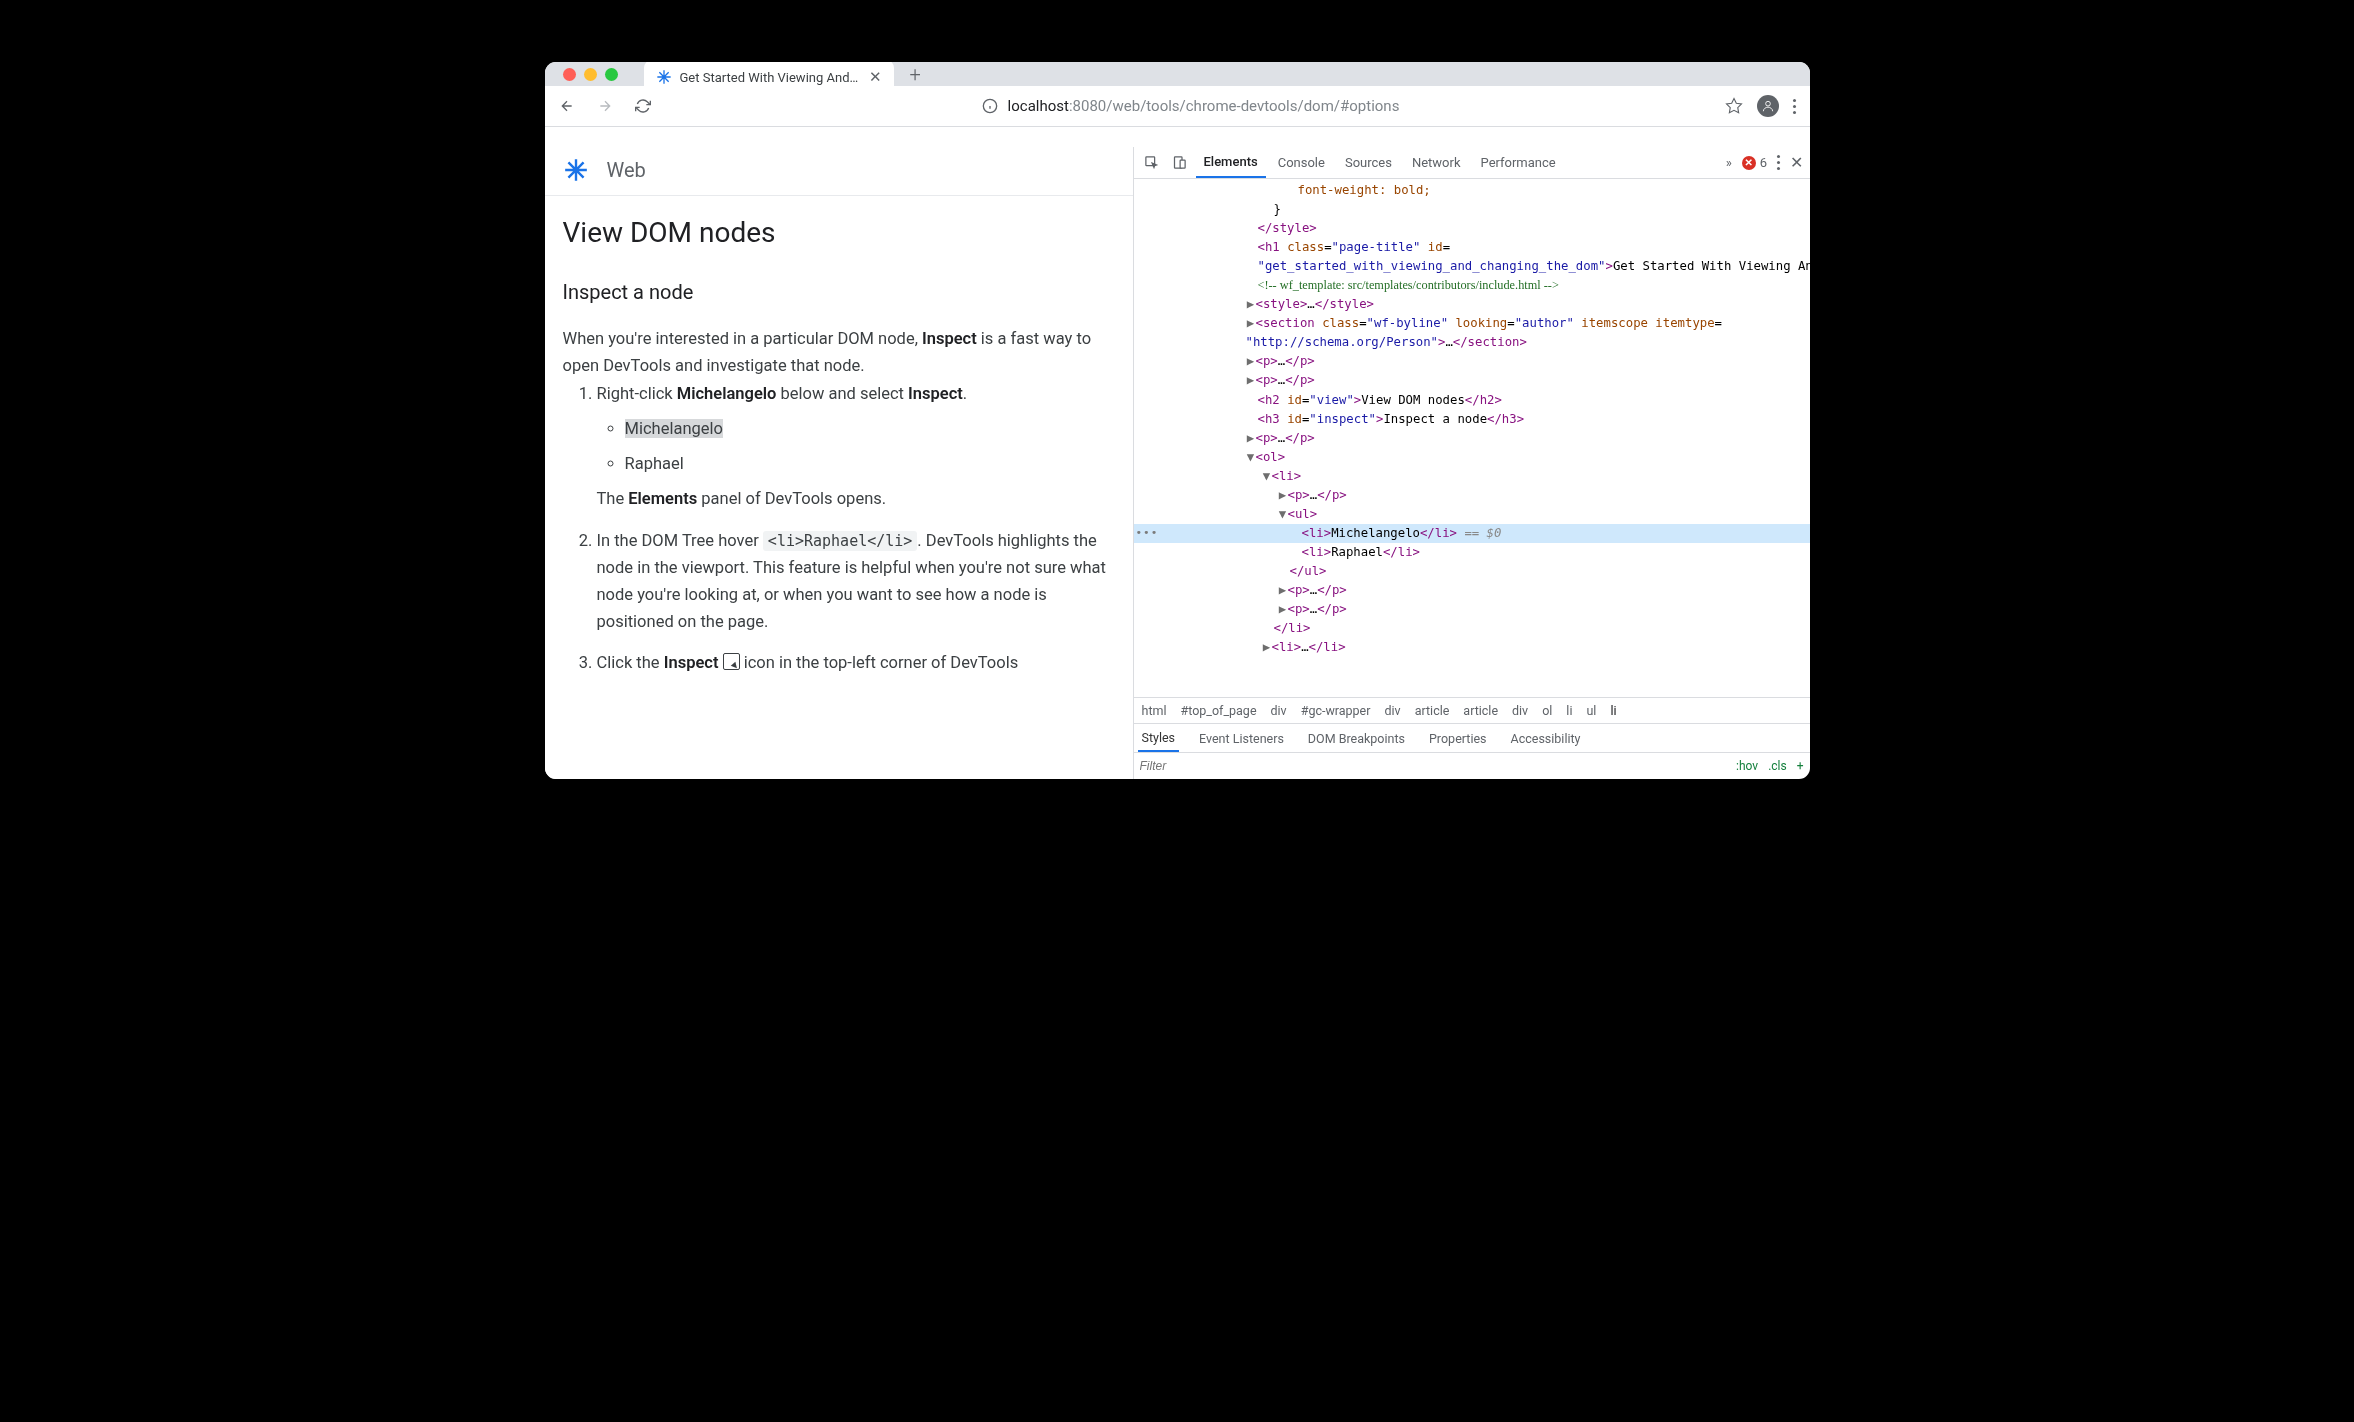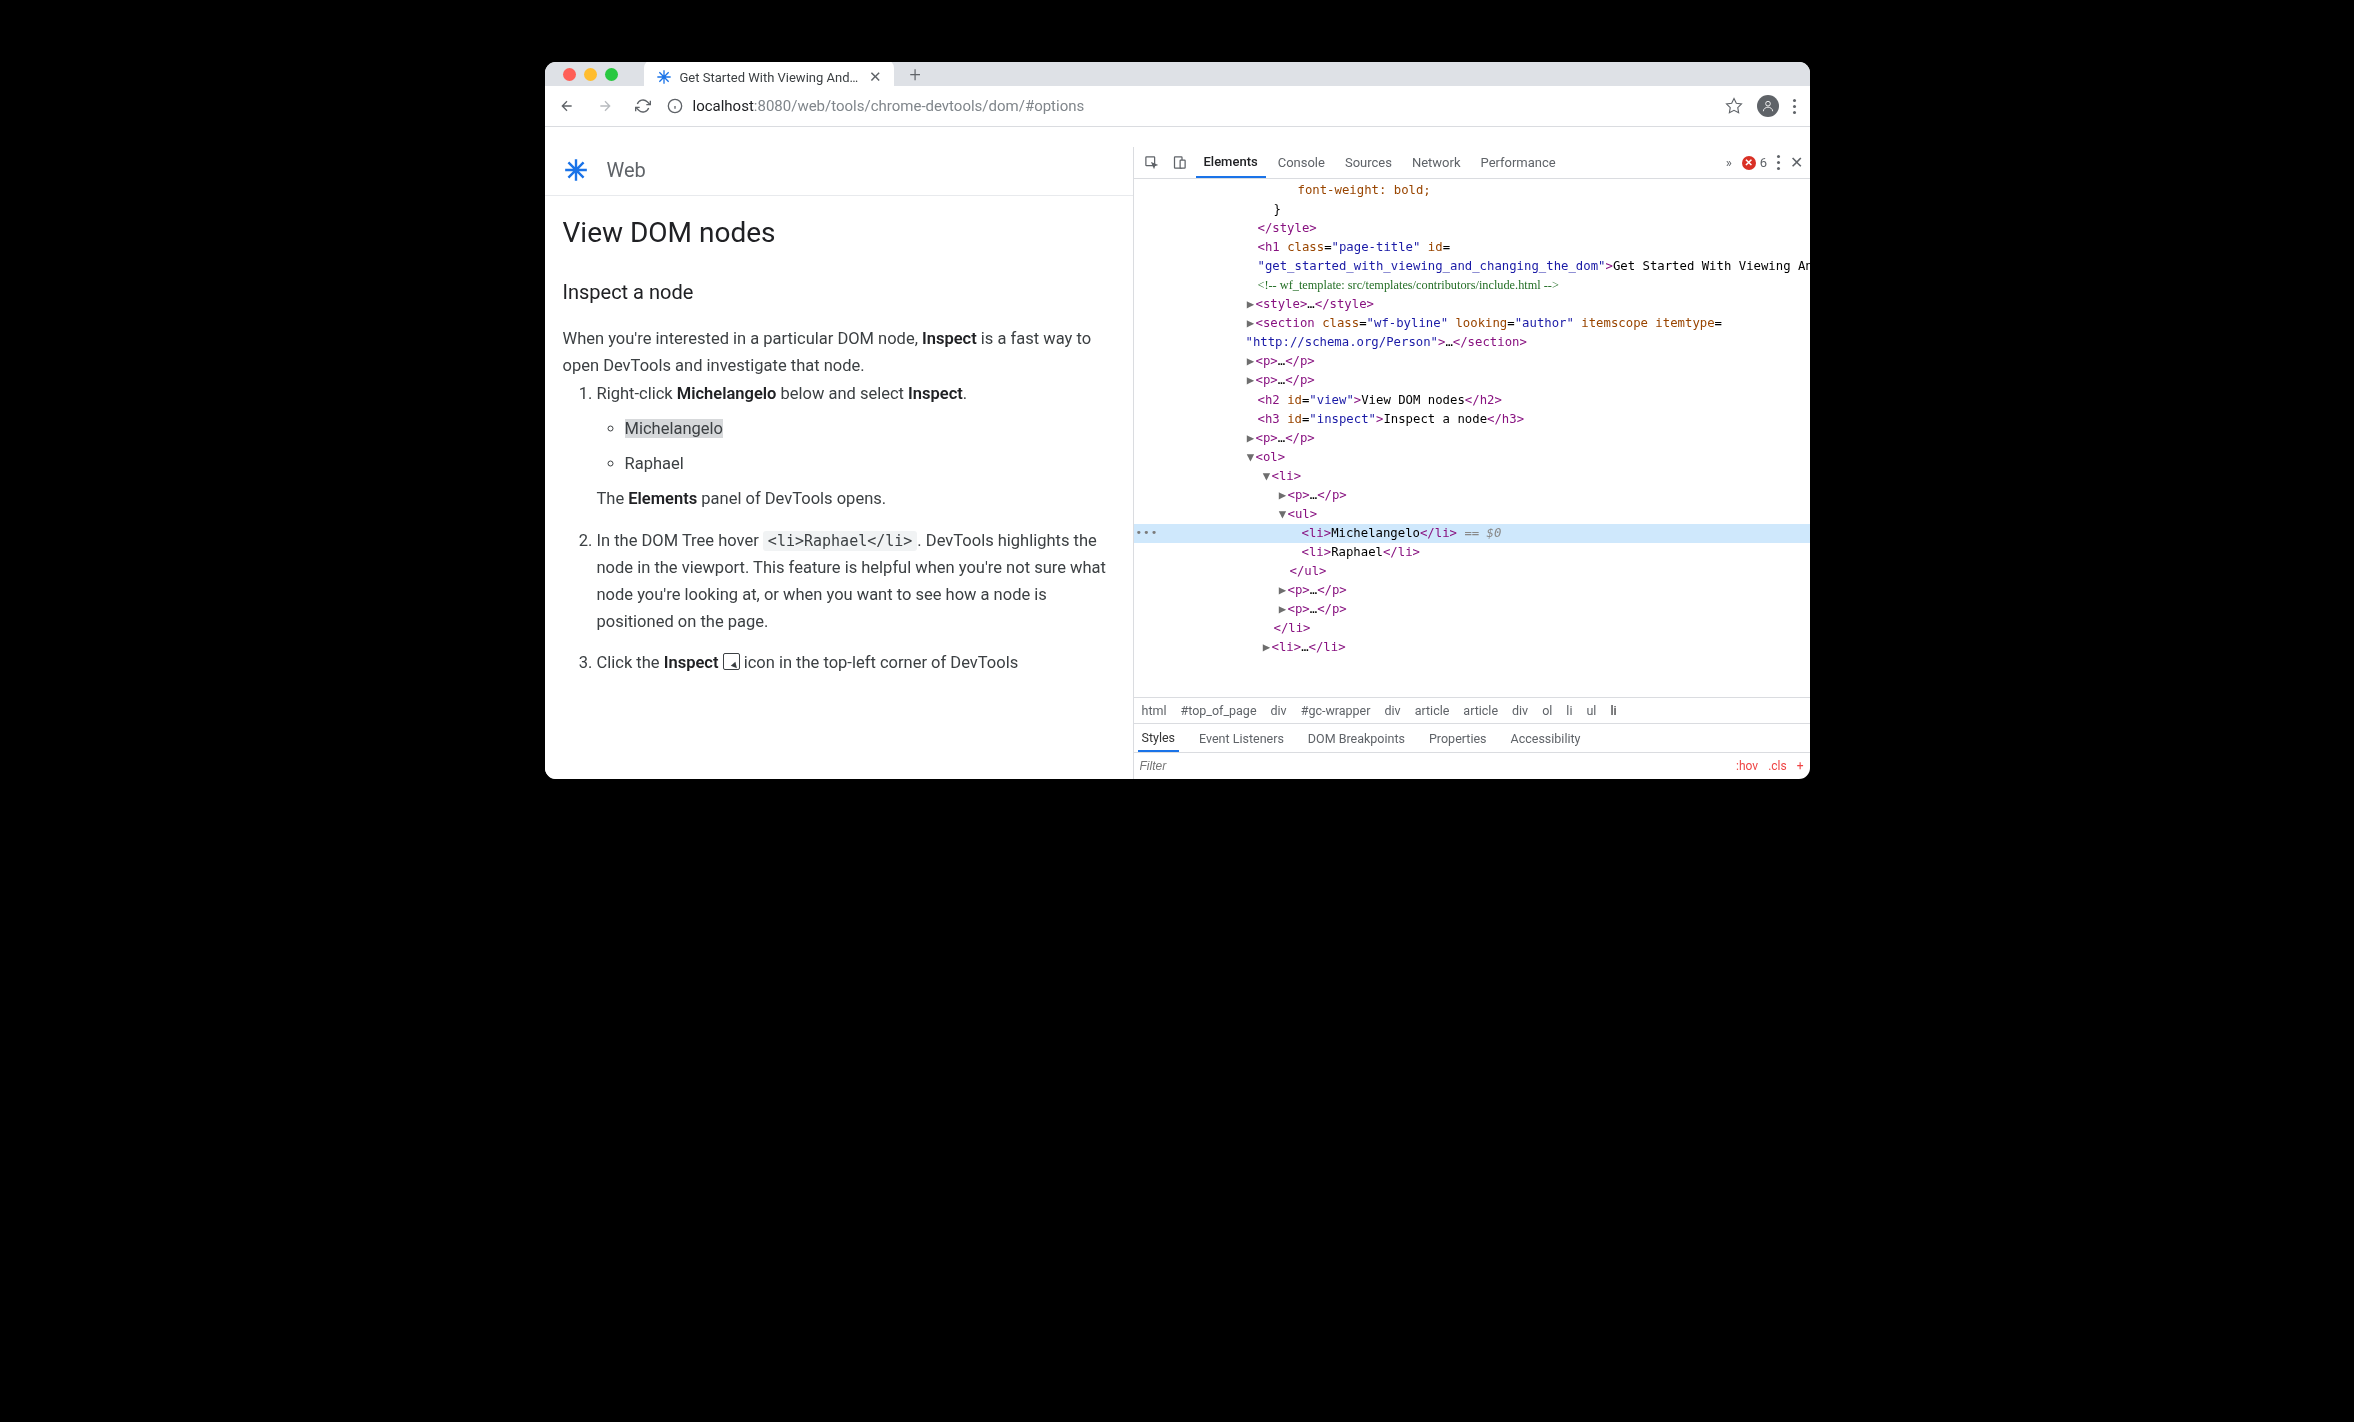--- a/index.html
+++ b/index.html
@@ -15,21 +15,21 @@
 .tab { display: flex; align-items: center; gap: 8px; background: #fff; height: 34px; padding: 0 12px; border-radius: 8px 8px 0 0; margin-left: 18px; margin-top: 6px; font-size: 13px; color: #3c4043; max-width: 250px; }
 .tab .fav { width:16px; height:16px; color:#1a73e8; }
 .tab .title { white-space: nowrap; overflow: hidden; text-overflow: ellipsis; flex:1; }
 .tab .xicon { font-size: 15px; color:#5f6368; }
 .plus { margin-left: 16px; color:#5f6368; font-size: 20px; font-weight:300; }
 
 .addr { height: 41px; background: #fff; display: flex; align-items: center; padding: 0 8px; border-bottom: 1px solid #dadce0; gap: 10px; }
 .navbtn { width: 28px; height: 28px; display:flex; align-items:center; justify-content:center; color:#5f6368; }
 .navbtn.disabled { color:#b8bbbf; }
 .navbtn svg { width:16px; height:16px; }
-.omni { flex:1; display:flex; align-items:center; font-size: 15px; color:#202124; }
+.omni { flex:1; display:flex; align-items:center; font-size: 15px; color:#202124;justify-content:center; }
 .omni .info { margin-right:10px; color:#5f6368; }
 .omni .host { color:#202124; }
 .omni .path { color:#80868b; }
 .right-icons { display:flex; gap:14px; align-items:center; margin-right:6px; }
 .right-icons svg { width:18px; height:18px; color:#5f6368; fill:none; stroke:currentColor; stroke-width:1.5; }
 .userc { width:22px; height:22px; border-radius:50%; background:#5f6368; display:flex; align-items:center; justify-content:center; }
 .userc svg { width:14px; height:14px; stroke:#fff; }
 .kebab-dots { display:flex; flex-direction:column; gap:3px; }
 .kebab-dots span { width:3px; height:3px; border-radius:50%; background:#5f6368; }
 
@@ -74,21 +74,21 @@
 .hlrow .rowdots { position:absolute; left:2px; color:#7a7a7a; letter-spacing:1px; font-size:11px; }
 
 .dt-bc { height:26px; border-top:1px solid #dadce0; display:flex; align-items:center; padding:0 8px; gap:14px; font-size:12.5px; color:#5f6368; overflow:hidden; }
 .dt-bc .sel { color:#202124; }
 
 .dt-sub { height:30px; border-top:1px solid #dadce0; border-bottom:1px solid #dadce0; display:flex; align-items:center; padding:0 4px; gap:16px; font-size:12.5px; color:#5f6368; }
 .dt-sub .stab { padding:0 4px; height:100%; display:flex; align-items:center; }
 .dt-sub .stab.active { color:#333; border-bottom:2px solid #1a73e8; }
 .dt-filter { height:26px; display:flex; align-items:center; padding:0 6px; gap:10px; color:#888; font-size:12px; }
 .dt-filter input { border:none; font-size:12px; color:#888; width:200px; outline:none; font-style:italic; }
-.dt-filter .r { margin-left:auto; display:flex; gap:10px; align-items:flex-end; color:#ef4444; }
+.dt-filter .r { margin-left:auto; display:flex; gap:10px; align-items:flex-end; color:#15803d; }
 </style>
 </head>
 <body>
 
 <div class="window">
 
   <div class="tabstrip">
     <div class="traffic">
       <div class="dot r"></div>
       <div class="dot y"></div>

